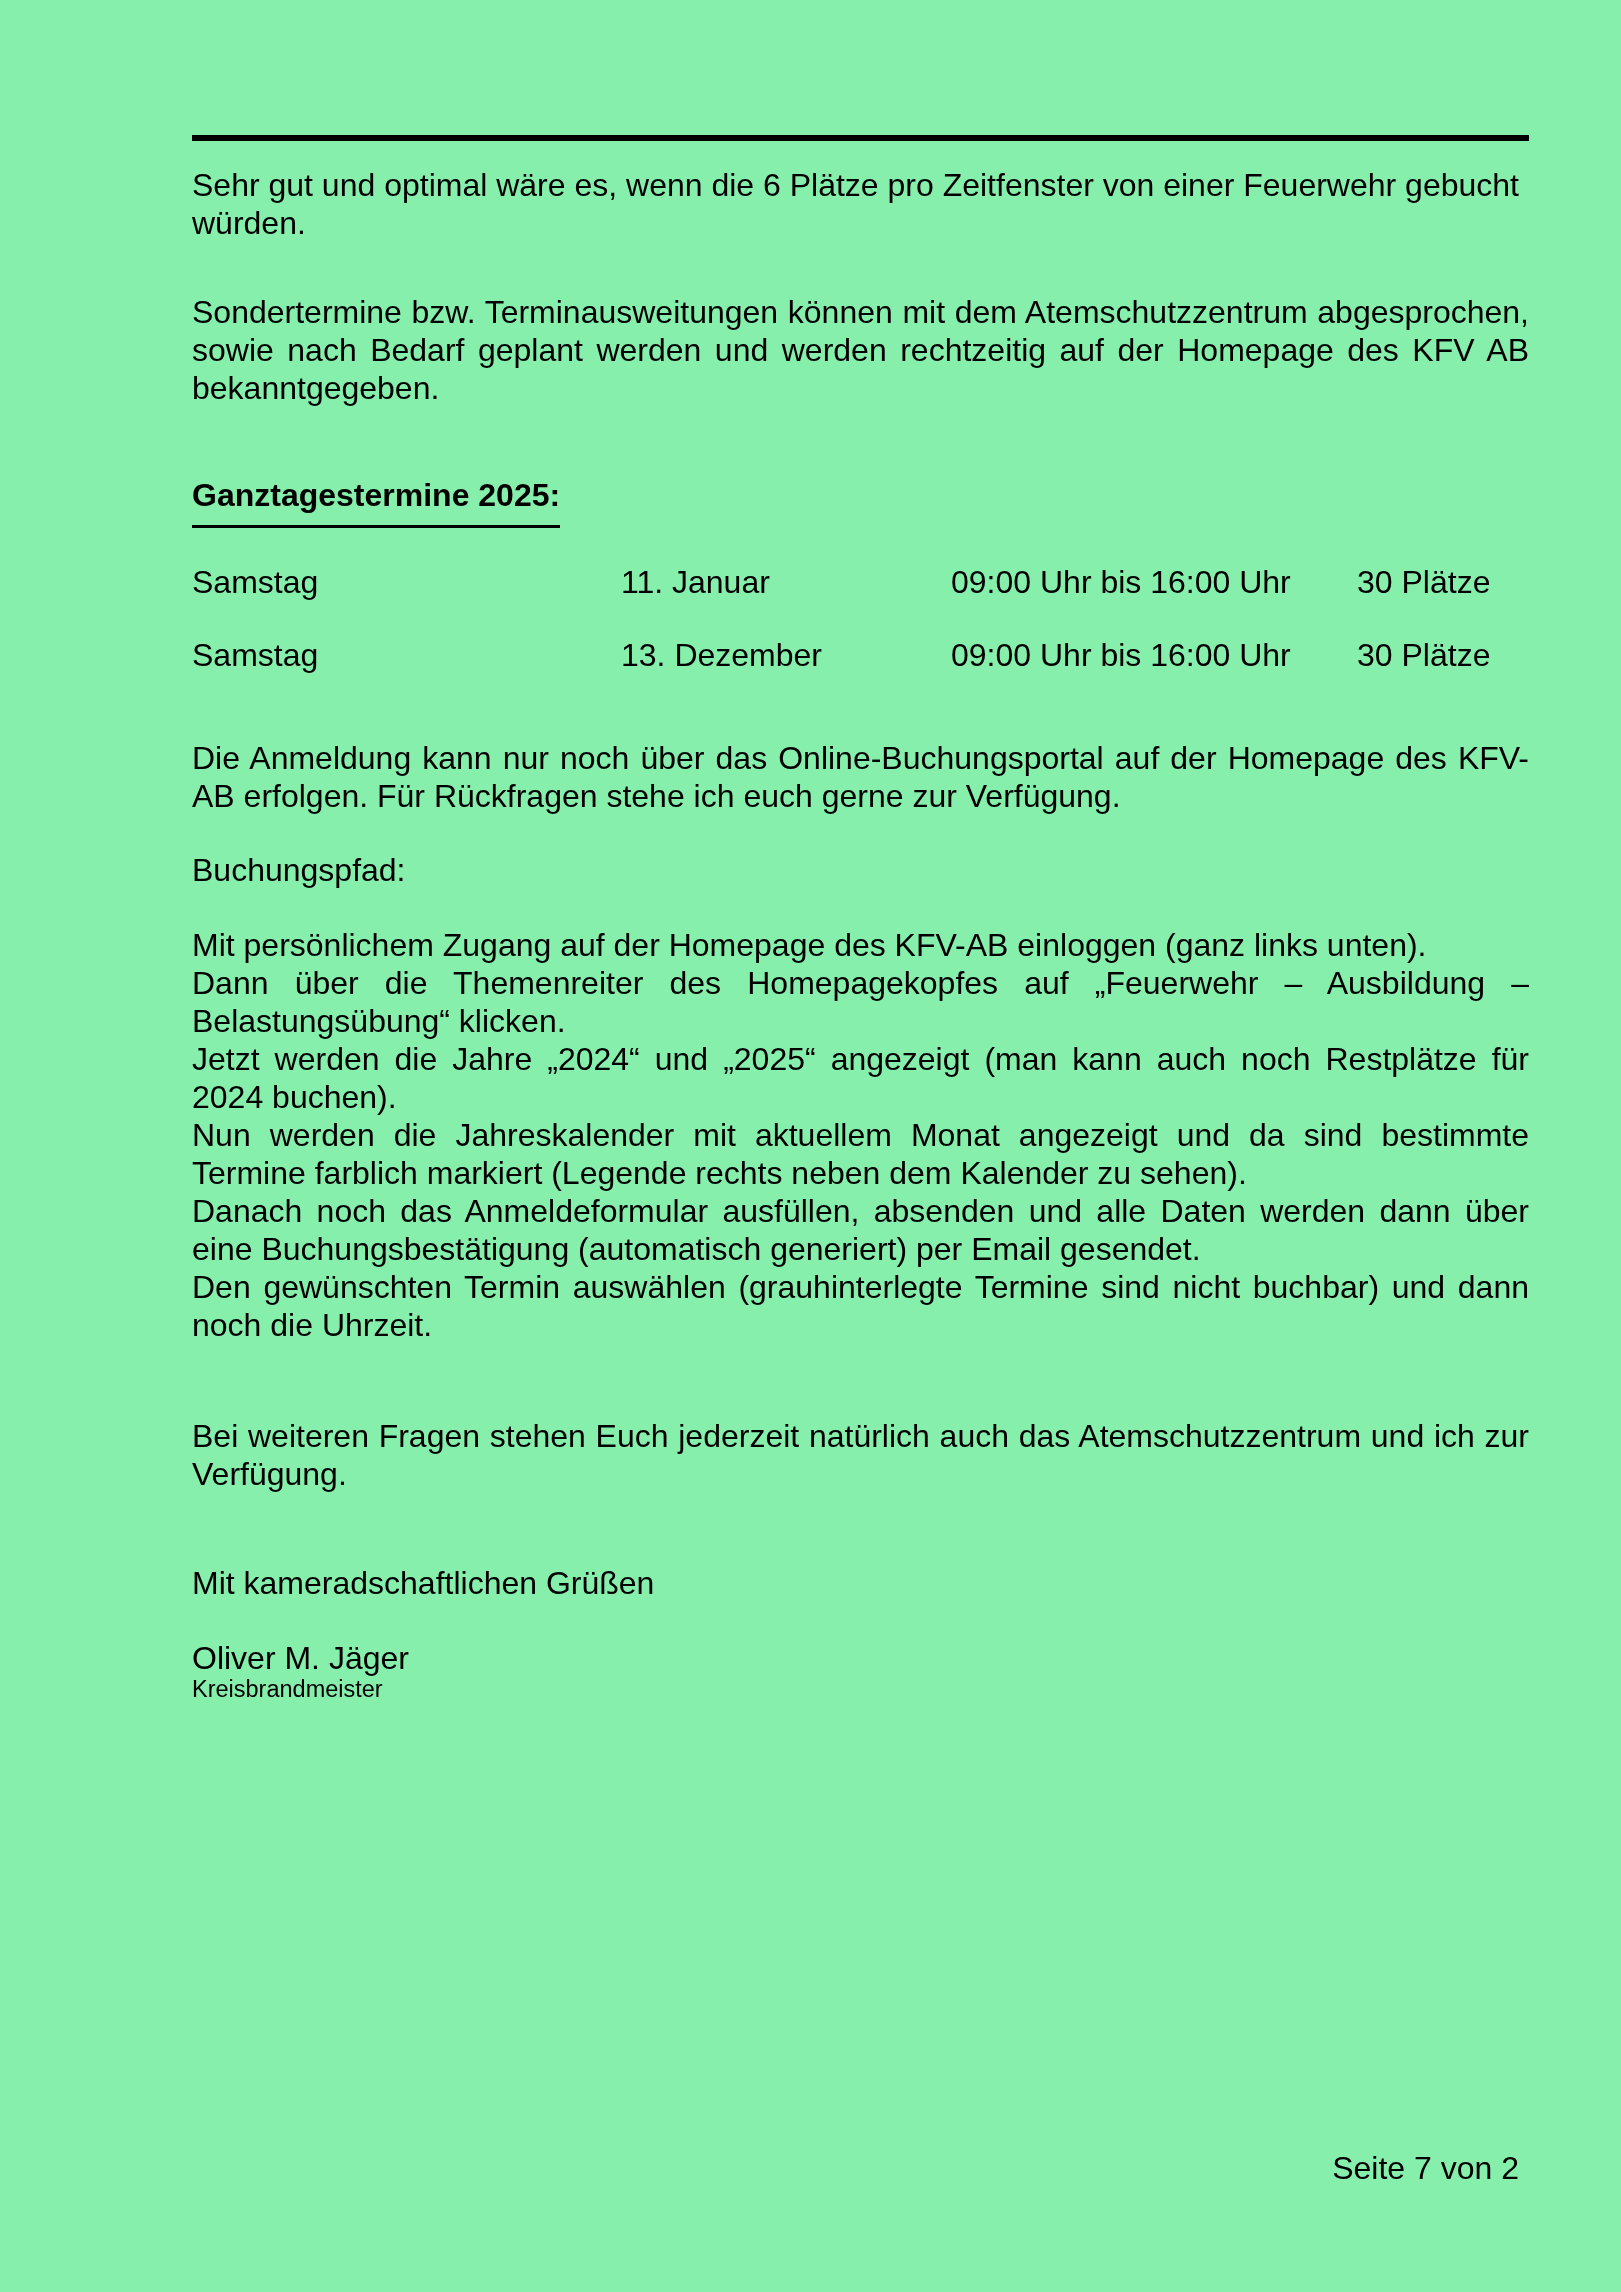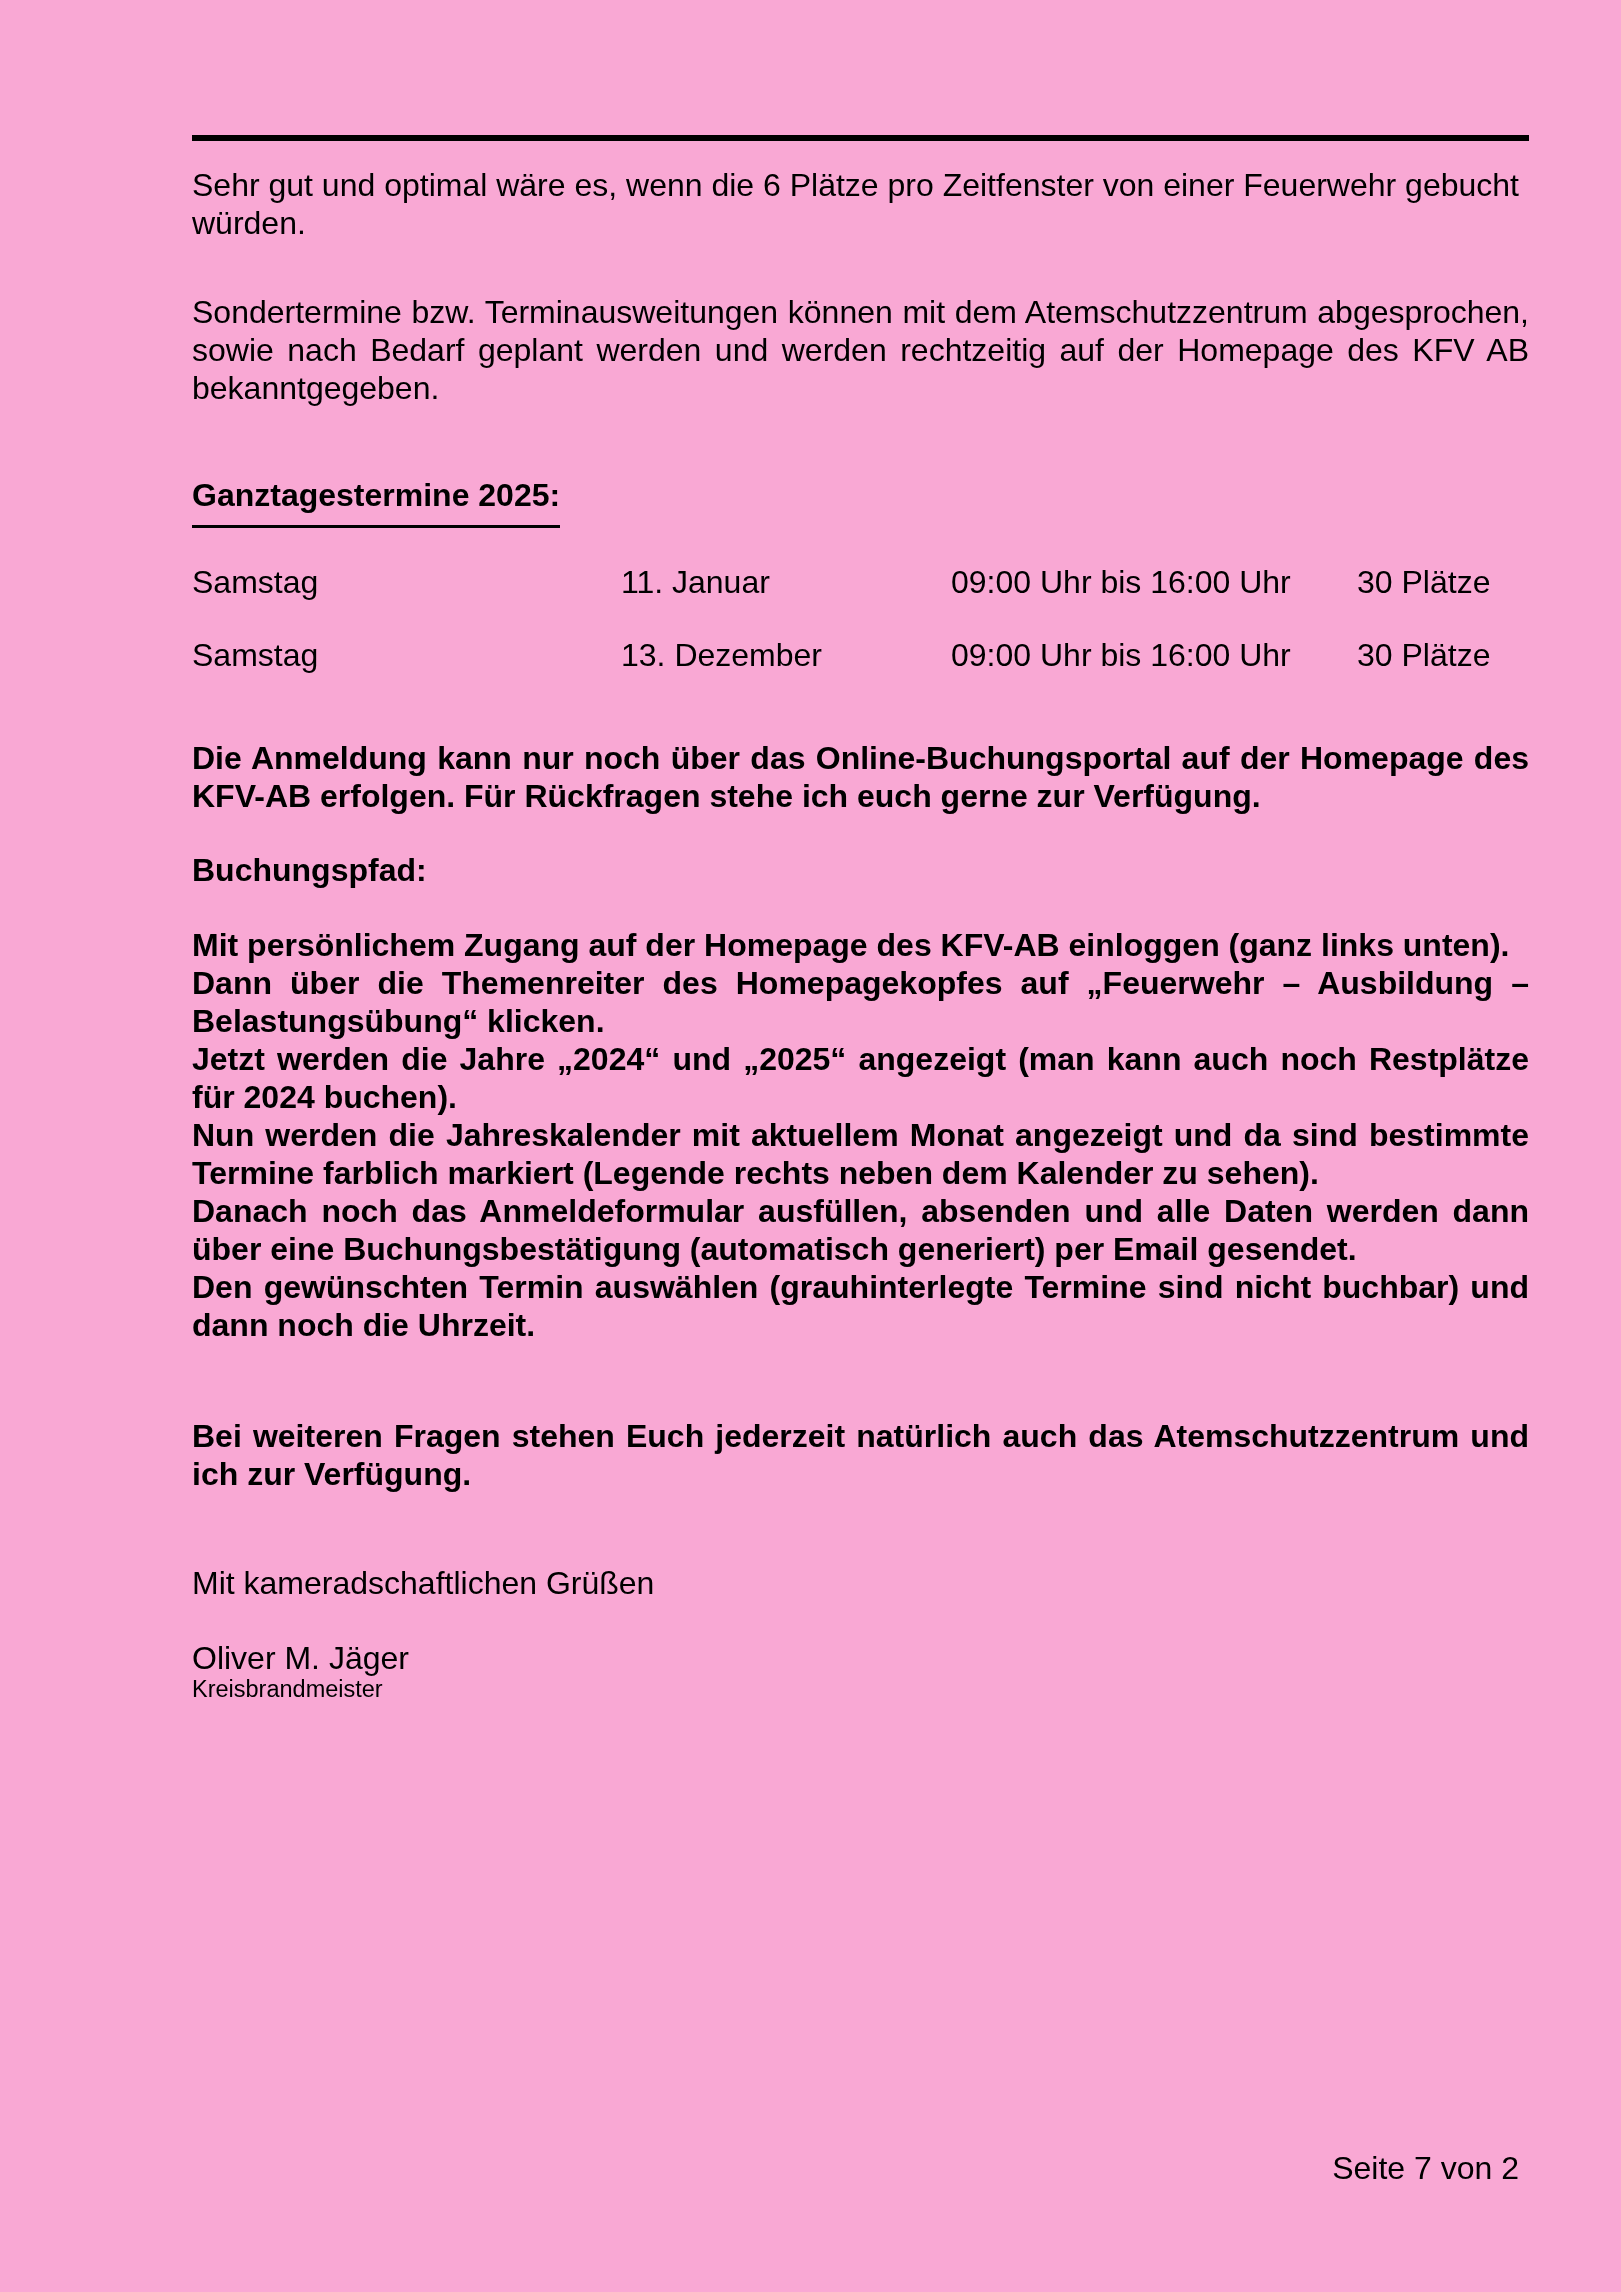--- a/index.html
+++ b/index.html
@@ -6,37 +6,37 @@
   html, body { background: #ffffff; }
   body {
     font-family: "Liberation Sans", "DejaVu Sans", sans-serif;
     color: #000000;
     -webkit-font-smoothing: antialiased;
   }
   .page {
     position: relative;
     width: 1621px;
     height: 2293px;
-    background: #f9a8d4;
+    background: #86efac;
     overflow: hidden;
   }
   .content {
     position: absolute;
     left: 192px;
     right: 92px;
     top: 0;
   }
   .rule {
     margin-top: 135px;
     height: 5.9px;
     background: #000000;
   }
   p, h2 { font-size: 32px; line-height: 38px; font-weight: normal; }
   .justify { text-align: justify; }
-  .bold { font-weight: bold; }
+  .bold { font-weight: normal; }
   .p-intro   { margin-top: 25.5px; }
   .p-special { margin-top: 51px; }
   .h-schedule { margin-top: 69px; }
   .h-schedule .underlined {
     display: inline-block;
     font-weight: bold;
     border-bottom: 3.9px solid #000000;
     padding-bottom: 11px;
   }
   .schedule { margin-top: 1px; }

